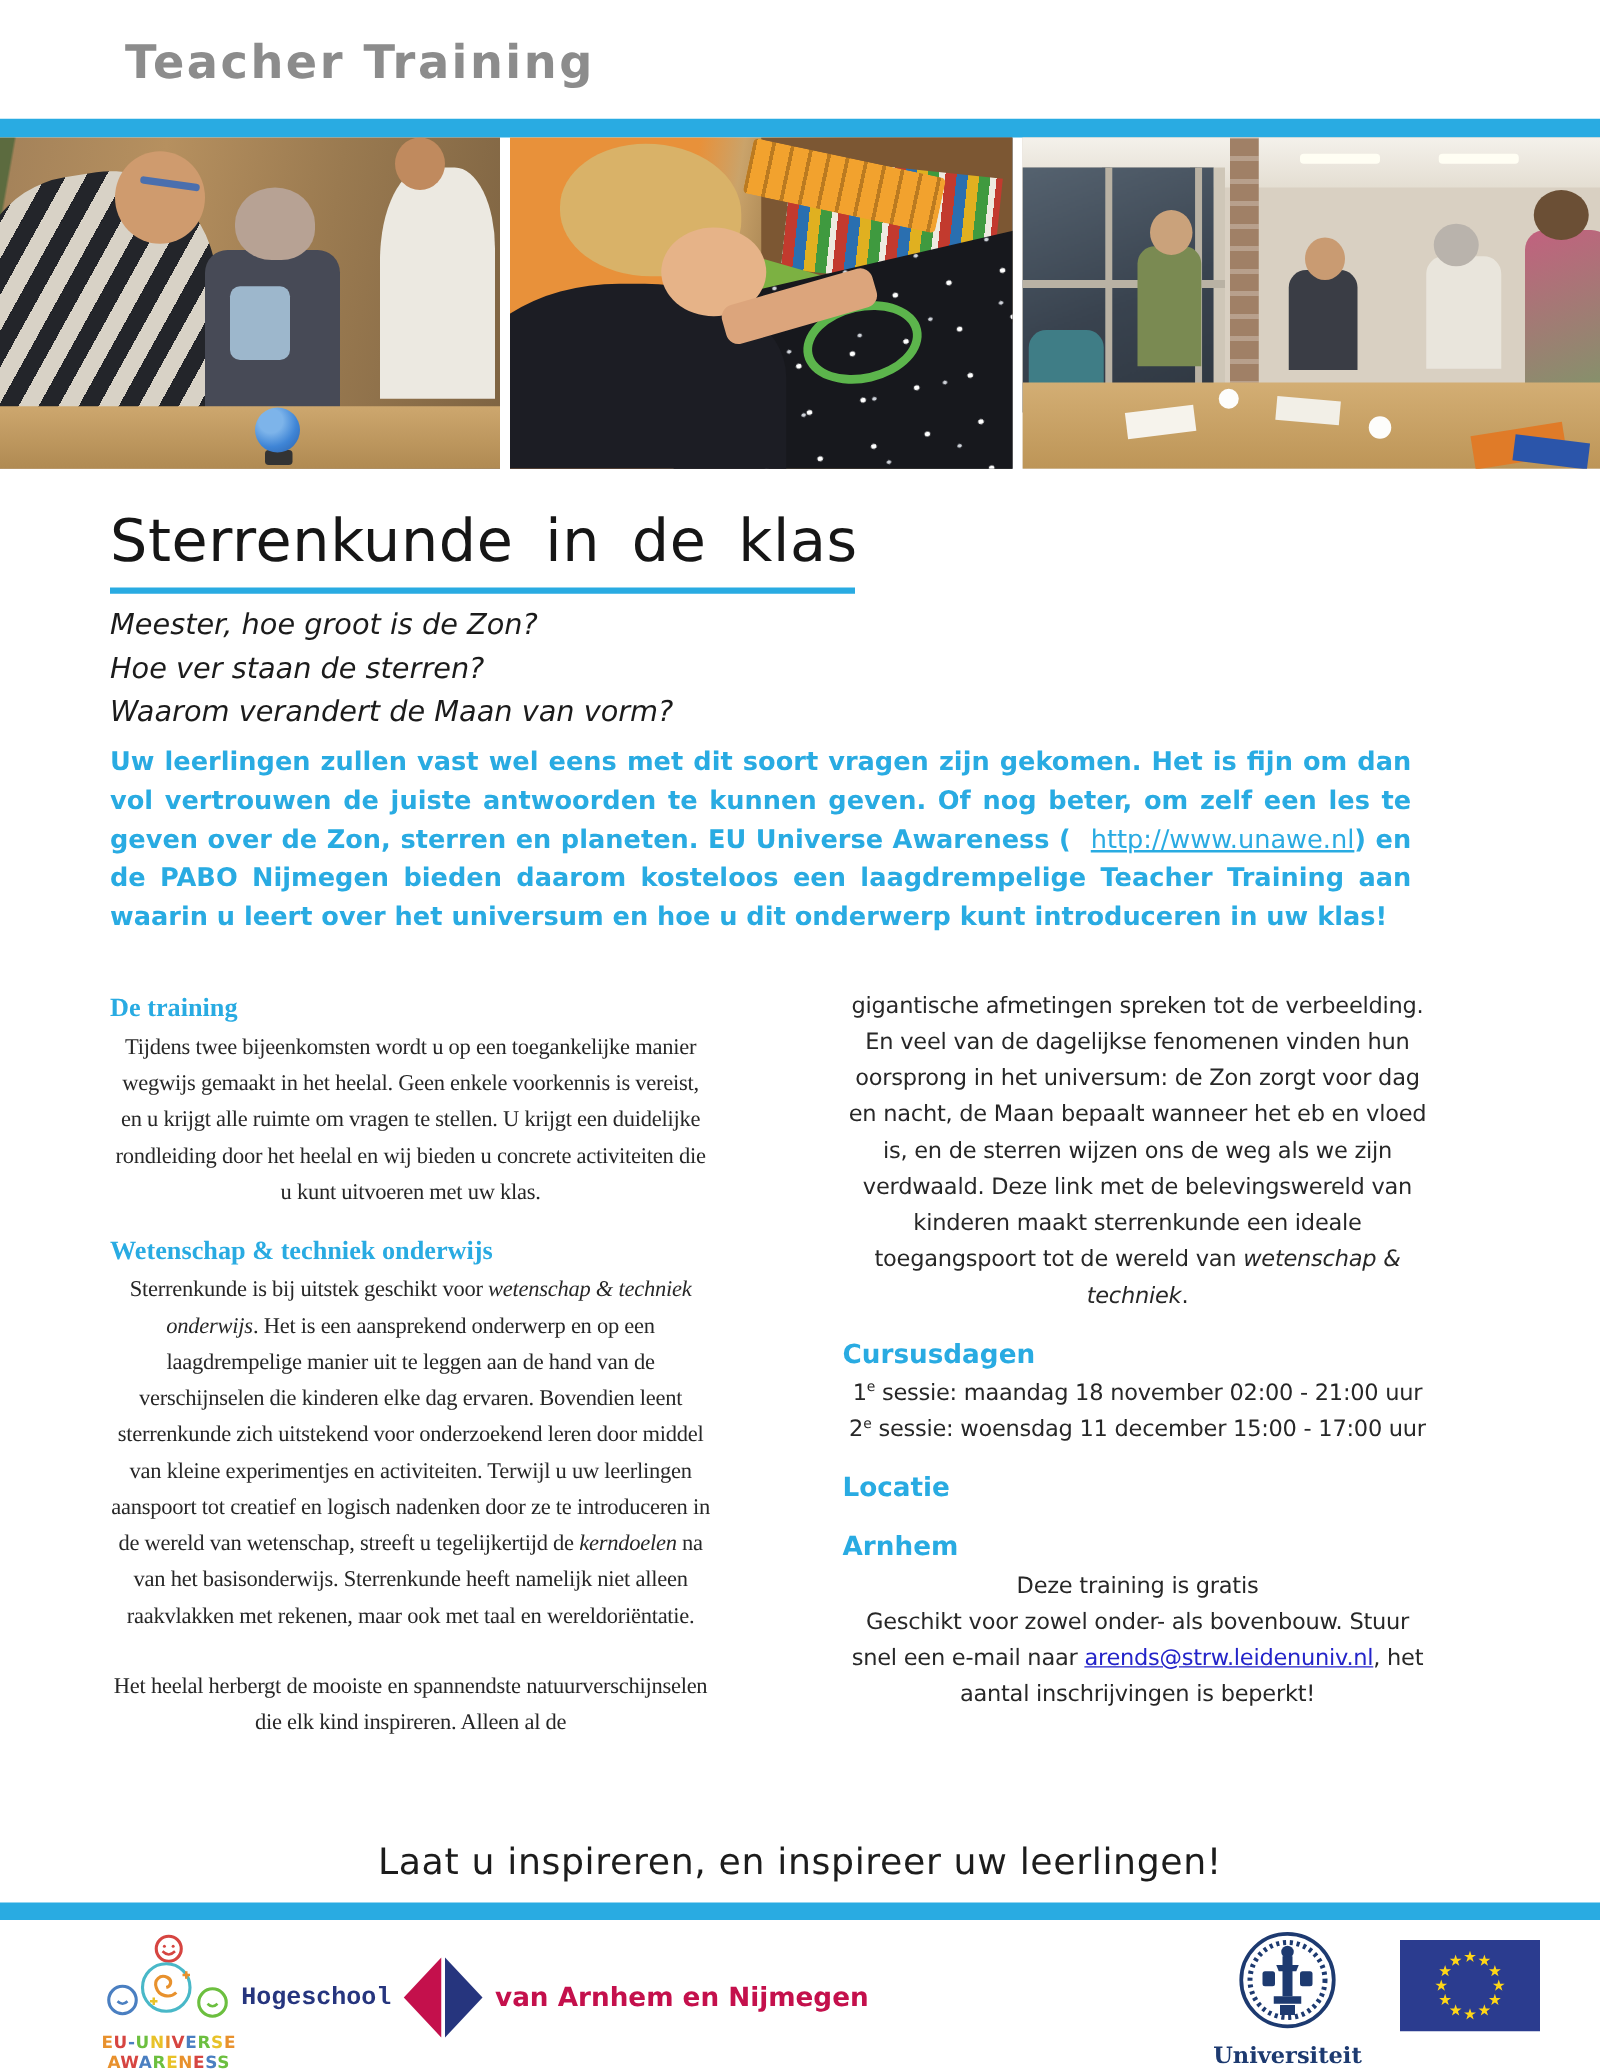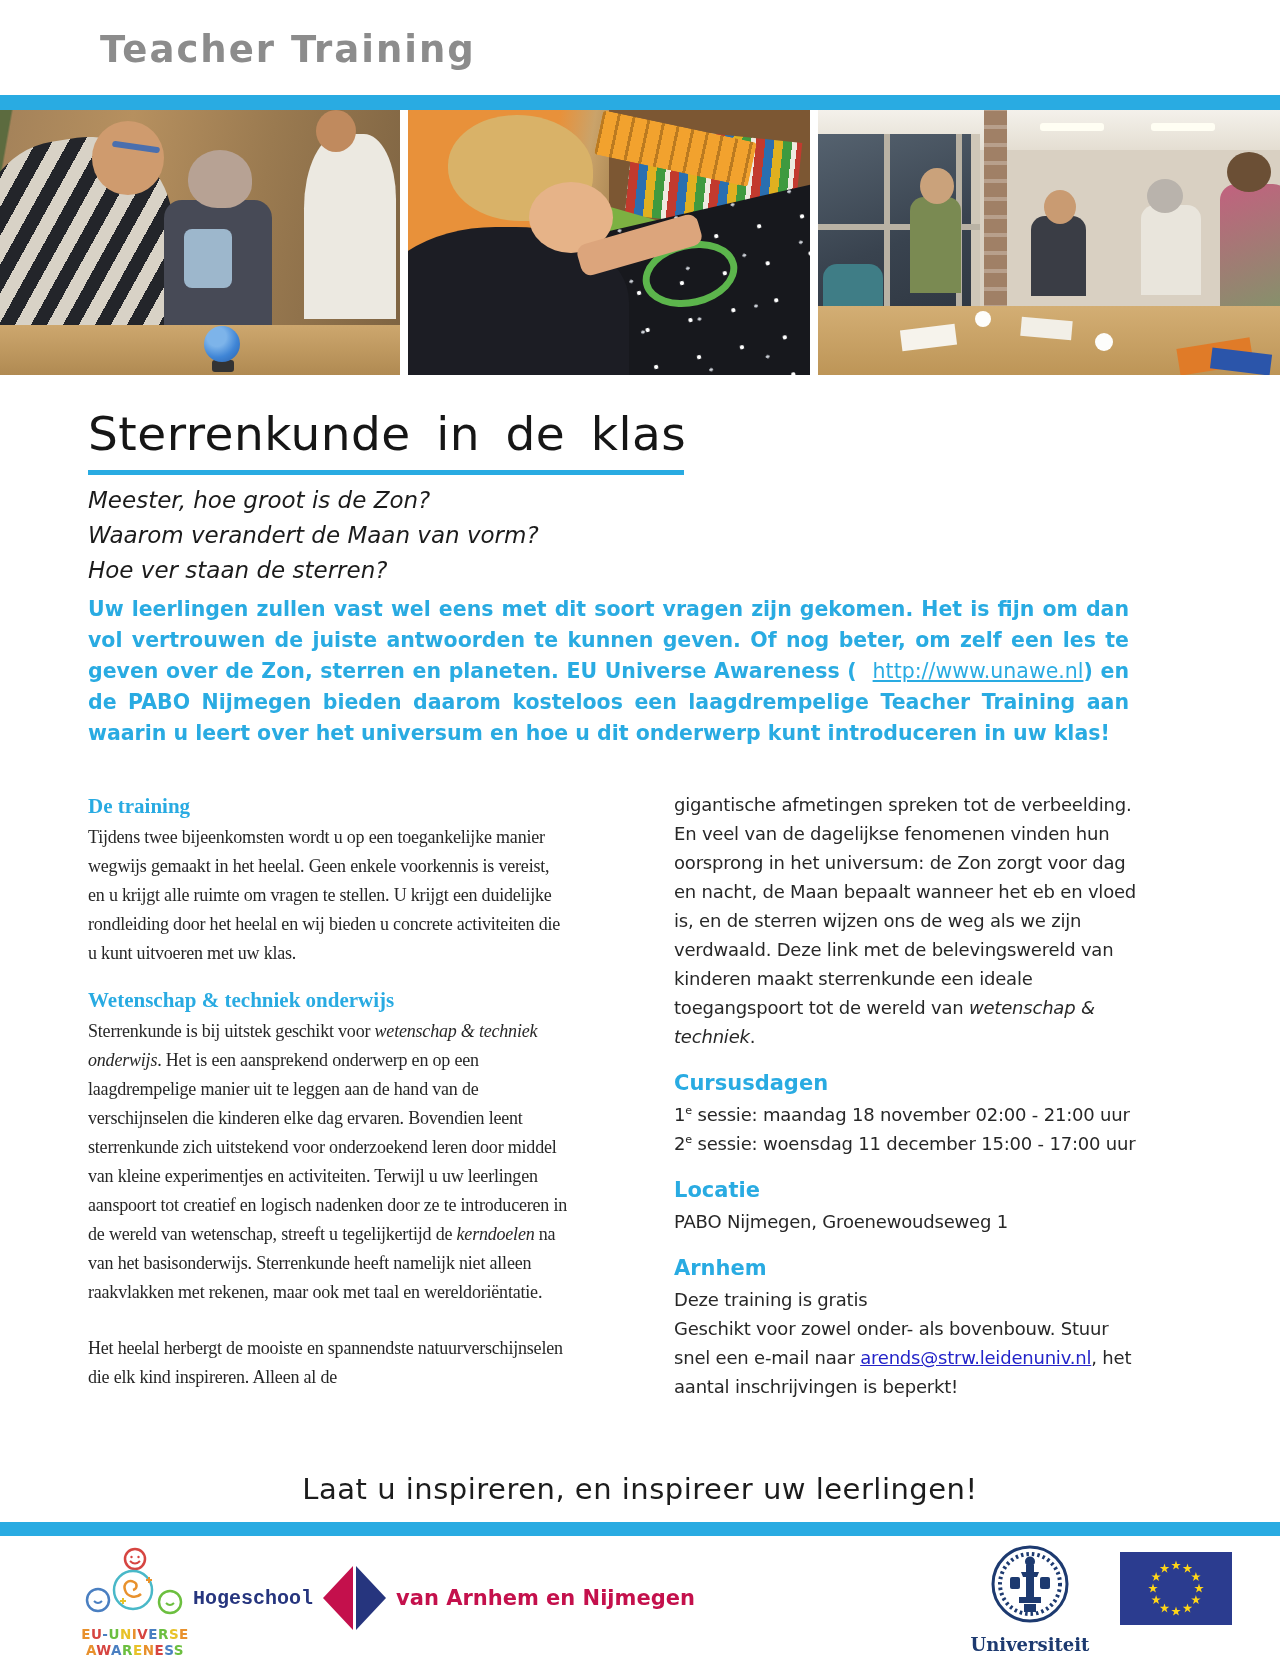--- a/index.html
+++ b/index.html
@@ -87,21 +87,21 @@
   .questions { position:absolute; left:88px; top:483px; font-size:23px; font-style:italic; font-weight:500;
     color:#1b1b1b; line-height:35px; }
   .intro { position:absolute; left:88px; top:594px; width:1041px; font-size:20.5px; font-weight:bold;
     color:var(--accent-blue); line-height:31px; text-align:justify; }
   .intro a { color:var(--accent-blue); font-weight:400;margin-left:16px; }
 
   .col { position:absolute; font-size:18px; line-height:29px; color:#272727; letter-spacing:-0.2px; }
   .col-left { left:88px; top:792px; width:481px;font-family:Liberation Serif, serif; }
   .col-right { left:674px; top:790px; width:472px; }
   .col h3 { font-size:21px; font-weight:bold; color:var(--accent-blue); letter-spacing:0; margin:0 0 2px 0; }
-  .col p { margin:0; }
+  .col p { margin:0;text-align:center; }
   .col .gap { margin-top:18px; }
   .col .blank { margin-top:27px; }
   .col sup { font-size:0.62em; vertical-align:super; line-height:0; }
   .col a { color:var(--link-blue); }
 
   .tagline { position:absolute; left:0; top:1472px; width:1280px; text-align:center; font-size:29px;
     color:#1c1c1c; letter-spacing:0.5px; }
 
   
   .unawe { position:absolute; left:56px; top:1546px; width:158px; text-align:center; }
@@ -177,41 +177,40 @@
       <div class="p3-cpaper1"></div>
       <div class="p3-cpaper2"></div>
     </div>
   </div>
 
   <h2 class="title">Sterrenkunde in de klas</h2>
   <div class="title-underline"></div>
 
   <div class="questions">
     <p>Meester, hoe groot is de Zon?</p>
+    <p>Hoe ver staan de sterren?</p>
     <p>Waarom verandert de Maan van vorm?</p>
-    <p>Hoe ver staan de sterren?</p>
   </div>
 
   <p class="intro"><span>Uw leerlingen zullen vast wel eens met dit soort vragen zijn gekomen. Het is fijn om dan vol vertrouwen de juiste antwoorden te kunnen geven. Of nog beter, om zelf een les te geven over de Zon, sterren en planeten. EU Universe Awareness (</span><a href="#">http://www.unawe.nl</a><span>) en de PABO Nijmegen bieden daarom kosteloos een laagdrempelige Teacher Training aan waarin u leert over het universum en hoe u dit onderwerp kunt introduceren in uw klas!</span></p>
 
   <div class="col col-left">
     <h3>De training</h3>
     <p>Tijdens twee bijeenkomsten wordt u op een toegankelijke manier wegwijs gemaakt in het heelal. Geen enkele voorkennis is vereist, en u krijgt alle ruimte om vragen te stellen. U krijgt een duidelijke rondleiding door het heelal en wij bieden u concrete activiteiten die u kunt uitvoeren met uw klas.</p>
     <h3 class="gap">Wetenschap &amp; techniek onderwijs</h3>
     <p><span>Sterrenkunde is bij uitstek geschikt voor </span><em>wetenschap &amp; techniek onderwijs</em><span>. Het is een aansprekend onderwerp en op een laagdrempelige manier uit te leggen aan de hand van de verschijnselen die kinderen elke dag ervaren. Bovendien leent sterrenkunde zich uitstekend voor onderzoekend leren door middel van kleine experimentjes en activiteiten. Terwijl u uw leerlingen aanspoort tot creatief en logisch nadenken door ze te introduceren in de wereld van wetenschap, streeft u tegelijkertijd de </span><em>kerndoelen</em><span> na van het basisonderwijs. Sterrenkunde heeft namelijk niet alleen raakvlakken met rekenen, maar ook met taal en wereldoriëntatie.</span></p>
     <p class="blank">Het heelal herbergt de mooiste en spannendste natuurverschijnselen die elk kind inspireren. Alleen al de</p>
   </div>
 
   <div class="col col-right">
     <p><span>gigantische afmetingen spreken tot de verbeelding. En veel van de dagelijkse fenomenen vinden hun oorsprong in het universum: de Zon zorgt voor dag en nacht, de Maan bepaalt wanneer het eb en vloed is, en de sterren wijzen ons de weg als we zijn verdwaald. Deze link met de belevingswereld van kinderen maakt sterrenkunde een ideale toegangspoort tot de wereld van </span><em>wetenschap &amp; techniek</em><span>.</span></p>
     <h3 class="gap">Cursusdagen</h3>
     <p><span>1</span><sup>e</sup><span> sessie: maandag 18 november 02:00 - 21:00 uur</span></p>
     <p><span>2</span><sup>e</sup><span> sessie: woensdag 11 december 15:00 - 17:00 uur</span></p>
     <h3 class="gap">Locatie</h3>
-    <p>PABO Nijmegen, Groenewoudseweg 1</p>
     <h3 class="gap">Arnhem</h3>
     <p>Deze training is gratis</p>
     <p><span>Geschikt voor zowel onder- als bovenbouw. Stuur snel een e-mail naar </span><a href="#">arends@strw.leidenuniv.nl</a><span>, het aantal inschrijvingen is beperkt!</span></p>
   </div>
 
   <div class="tagline">Laat u inspireren, en inspireer uw leerlingen!</div>
   <div class="bar bottom-bar"></div>
 
   <div class="unawe">
     <svg width="126" height="76" viewBox="0 0 126 76">

